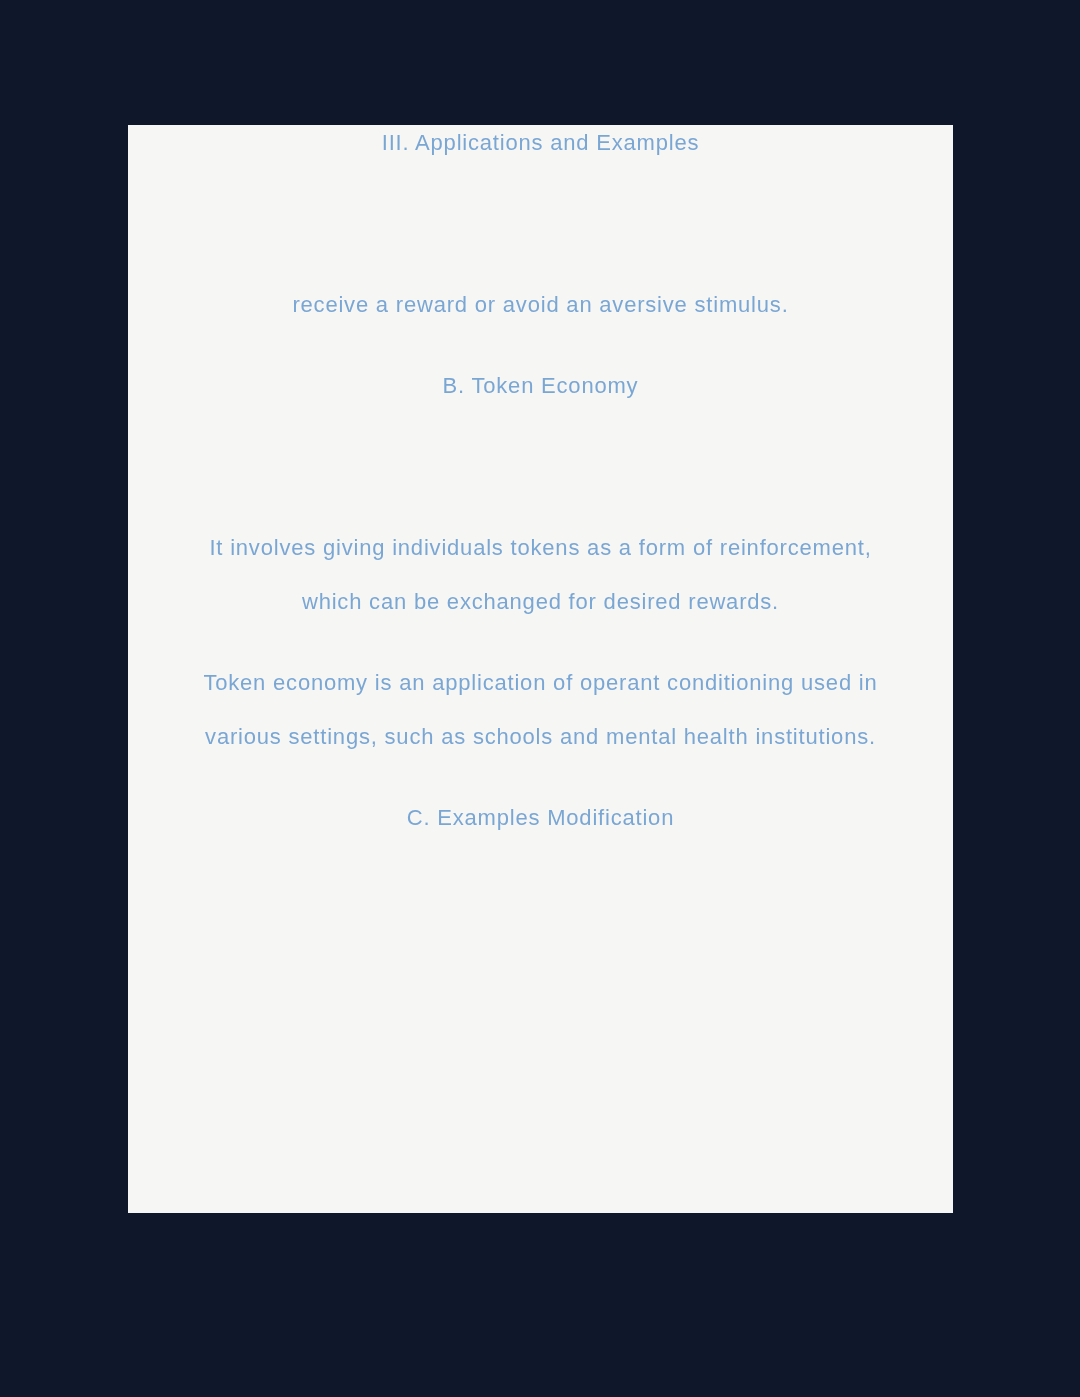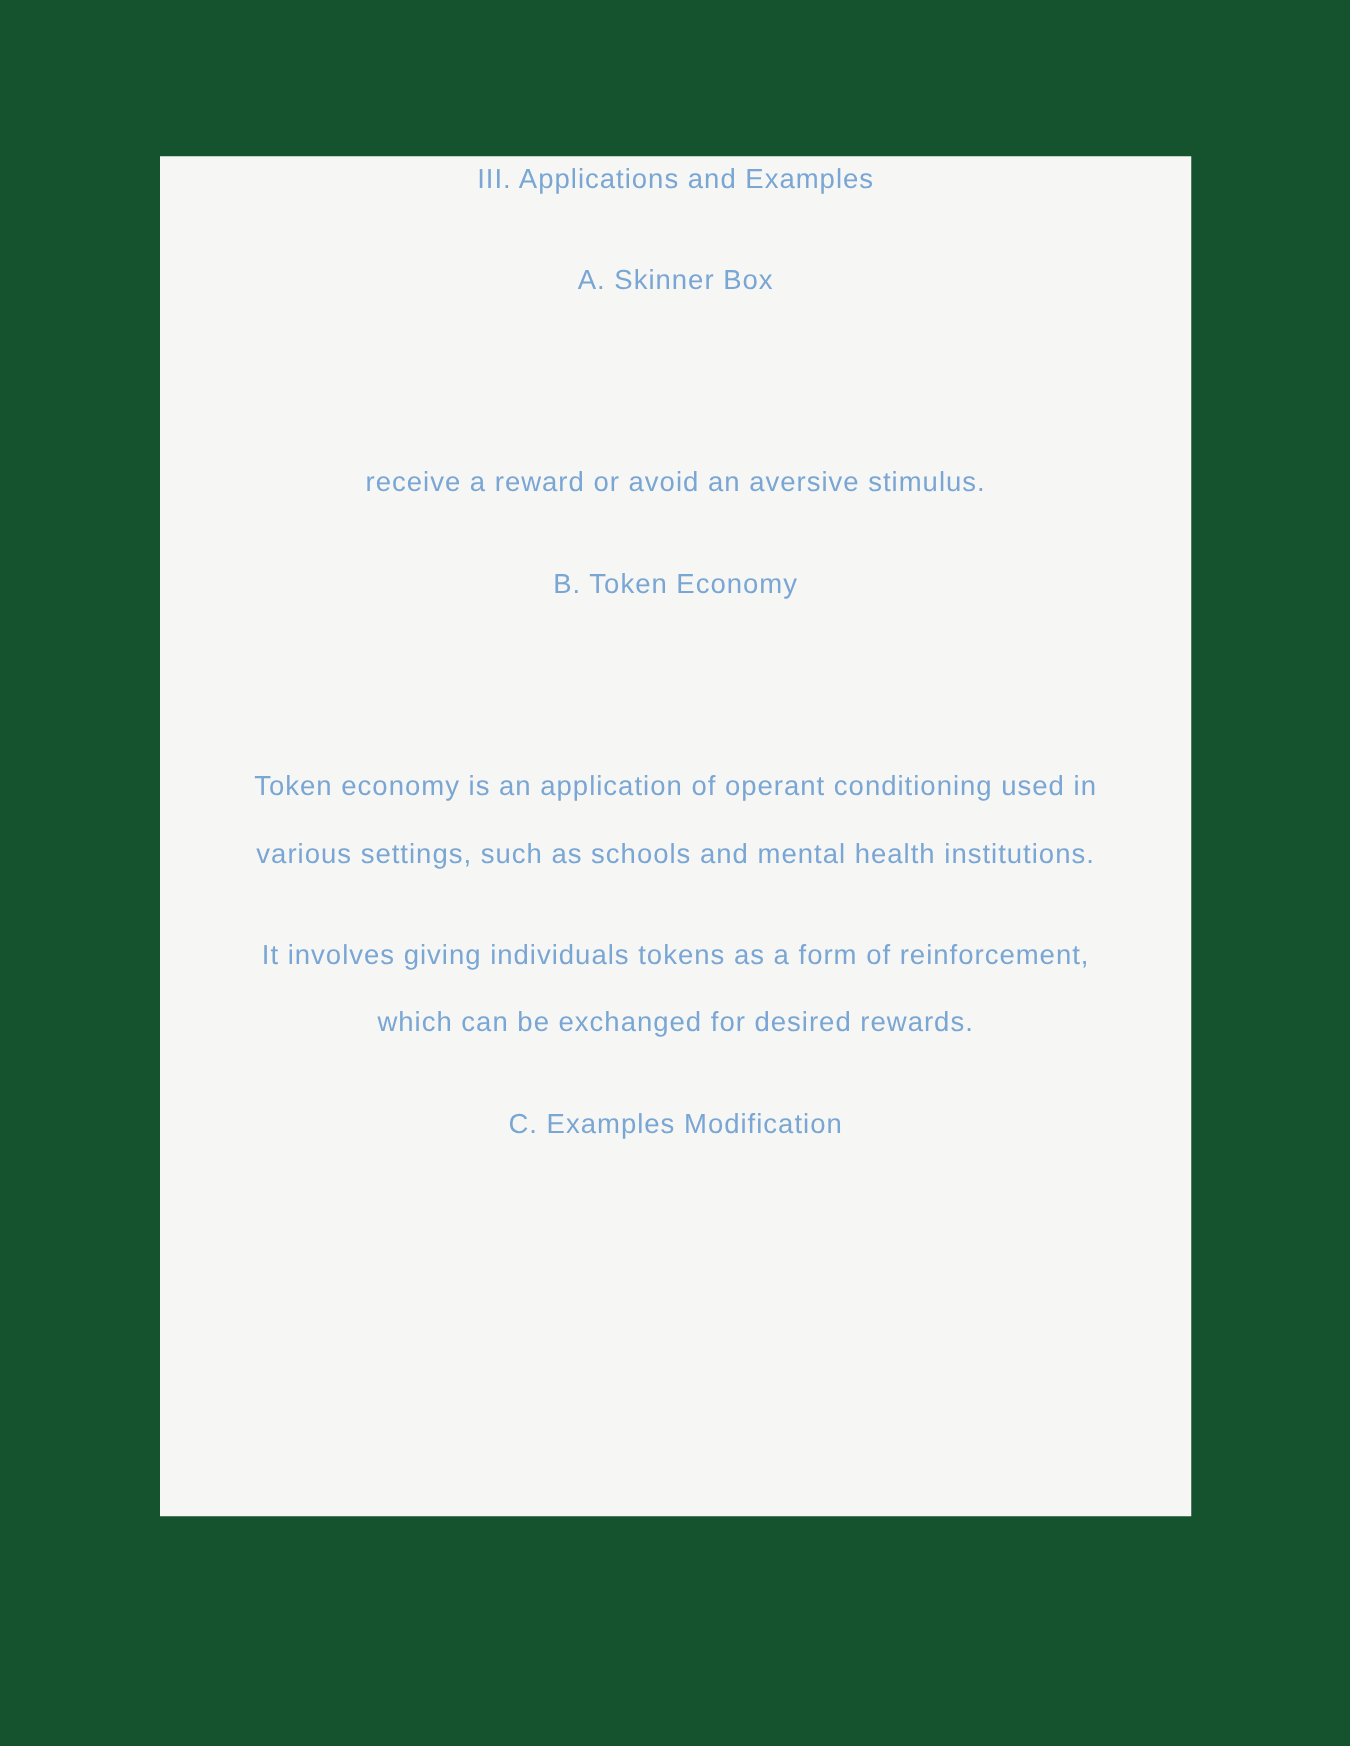--- a/index.html
+++ b/index.html
@@ -5,21 +5,21 @@
   * { margin: 0; padding: 0; box-sizing: border-box; }
   html, body {
     width: 1080px;
     background: #ffffff;
     font-family: "Liberation Sans", sans-serif;
   }
   .canvas {
     position: relative;
     width: 1080px;
     height: 1397px;
-    background: #14532d;
+    background: #0f172a;
     overflow: hidden;
   }
   
   .sheet {
     position: absolute;
     left: 128px;
     top: 125px;
     width: 825px;
     height: 1088px;
     background: #f6f6f5;
@@ -49,41 +49,40 @@
 <body>
 
 <div class="canvas">
 
   <div class="sheet"></div>
 
   <div class="content">
 
     <div class="block line">III. Applications and Examples</div>
 
-    <div class="block line">A. Skinner Box</div>
 
     <div class="block blank-line"></div>
 
     <div class="block">
     </div>
 
     <div class="block">
       <div class="line">receive a reward or avoid an aversive stimulus.</div>
     </div>
 
     <div class="block line">B. Token Economy</div>
 
     <div class="block blank-line"></div>
 
     <div class="block">
-      <div class="line">Token economy is an application of operant conditioning used in</div>
-      <div class="line">various settings, such as schools and mental health institutions.</div>
+      <div class="line">It involves giving individuals tokens as a form of reinforcement,</div>
+      <div class="line">which can be exchanged for desired rewards.</div>
     </div>
 
     <div class="block">
-      <div class="line">It involves giving individuals tokens as a form of reinforcement,</div>
-      <div class="line">which can be exchanged for desired rewards.</div>
+      <div class="line">Token economy is an application of operant conditioning used in</div>
+      <div class="line">various settings, such as schools and mental health institutions.</div>
     </div>
 
     <div class="block line">C. Examples Modification</div>
 
   </div>
 </div>
 
 </body></html>

